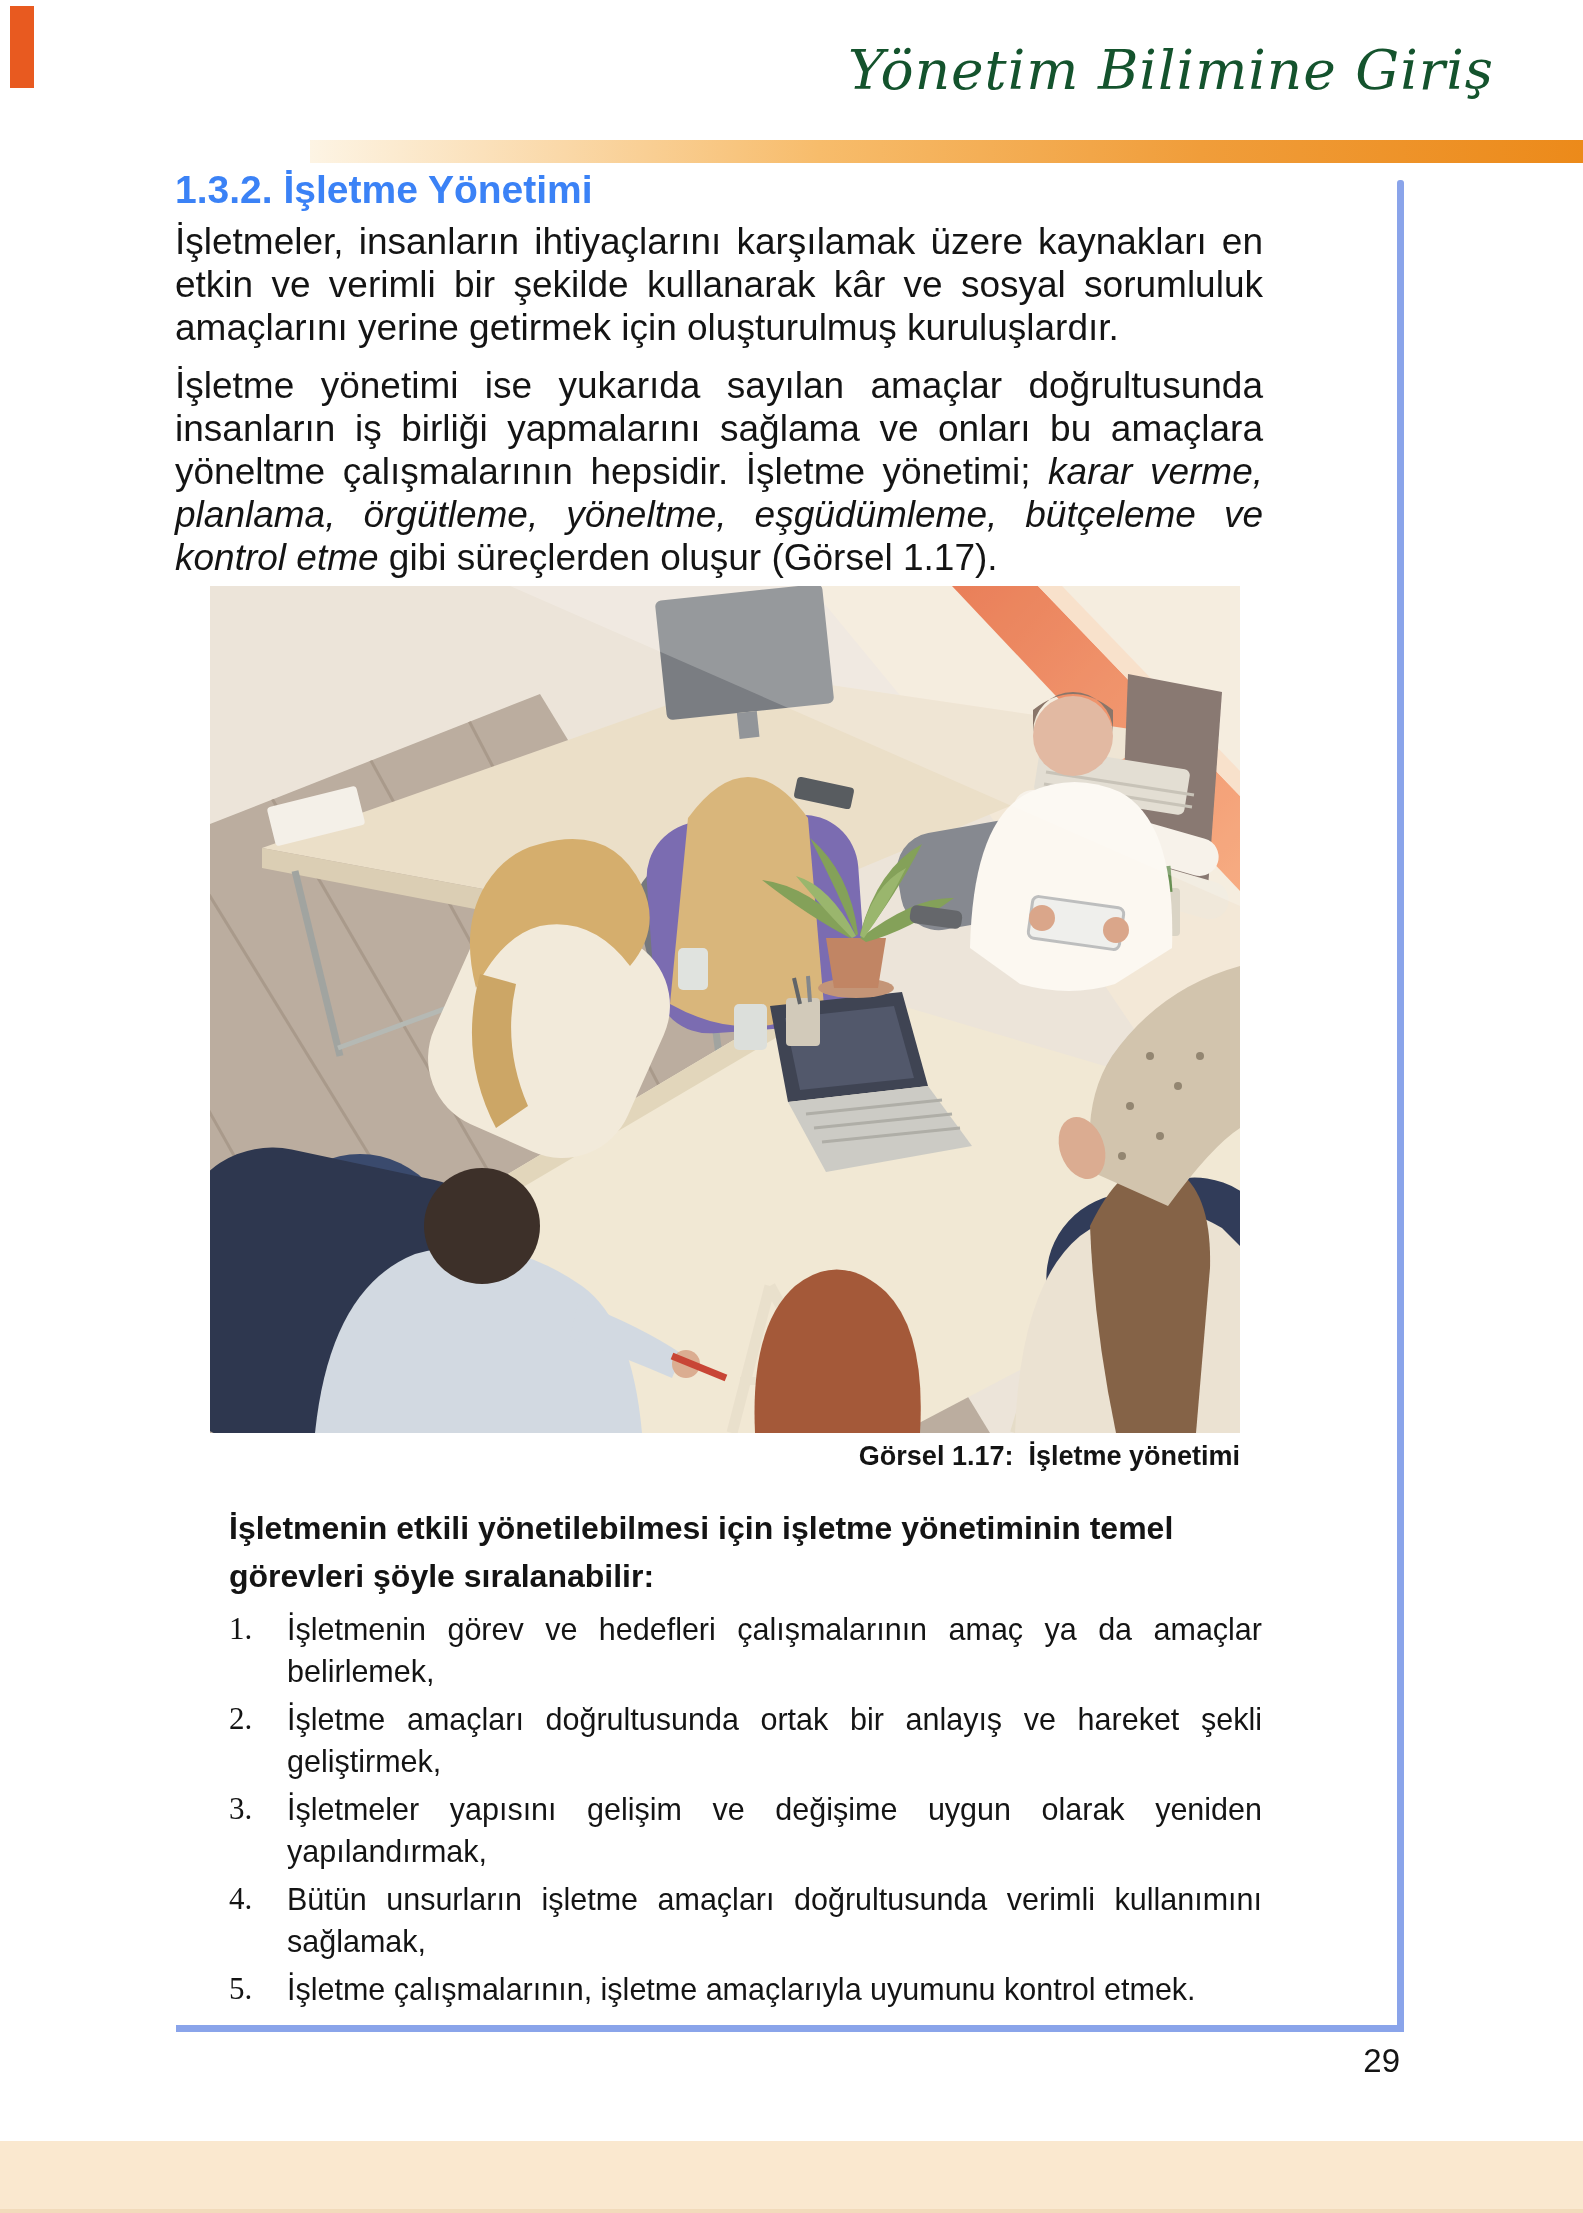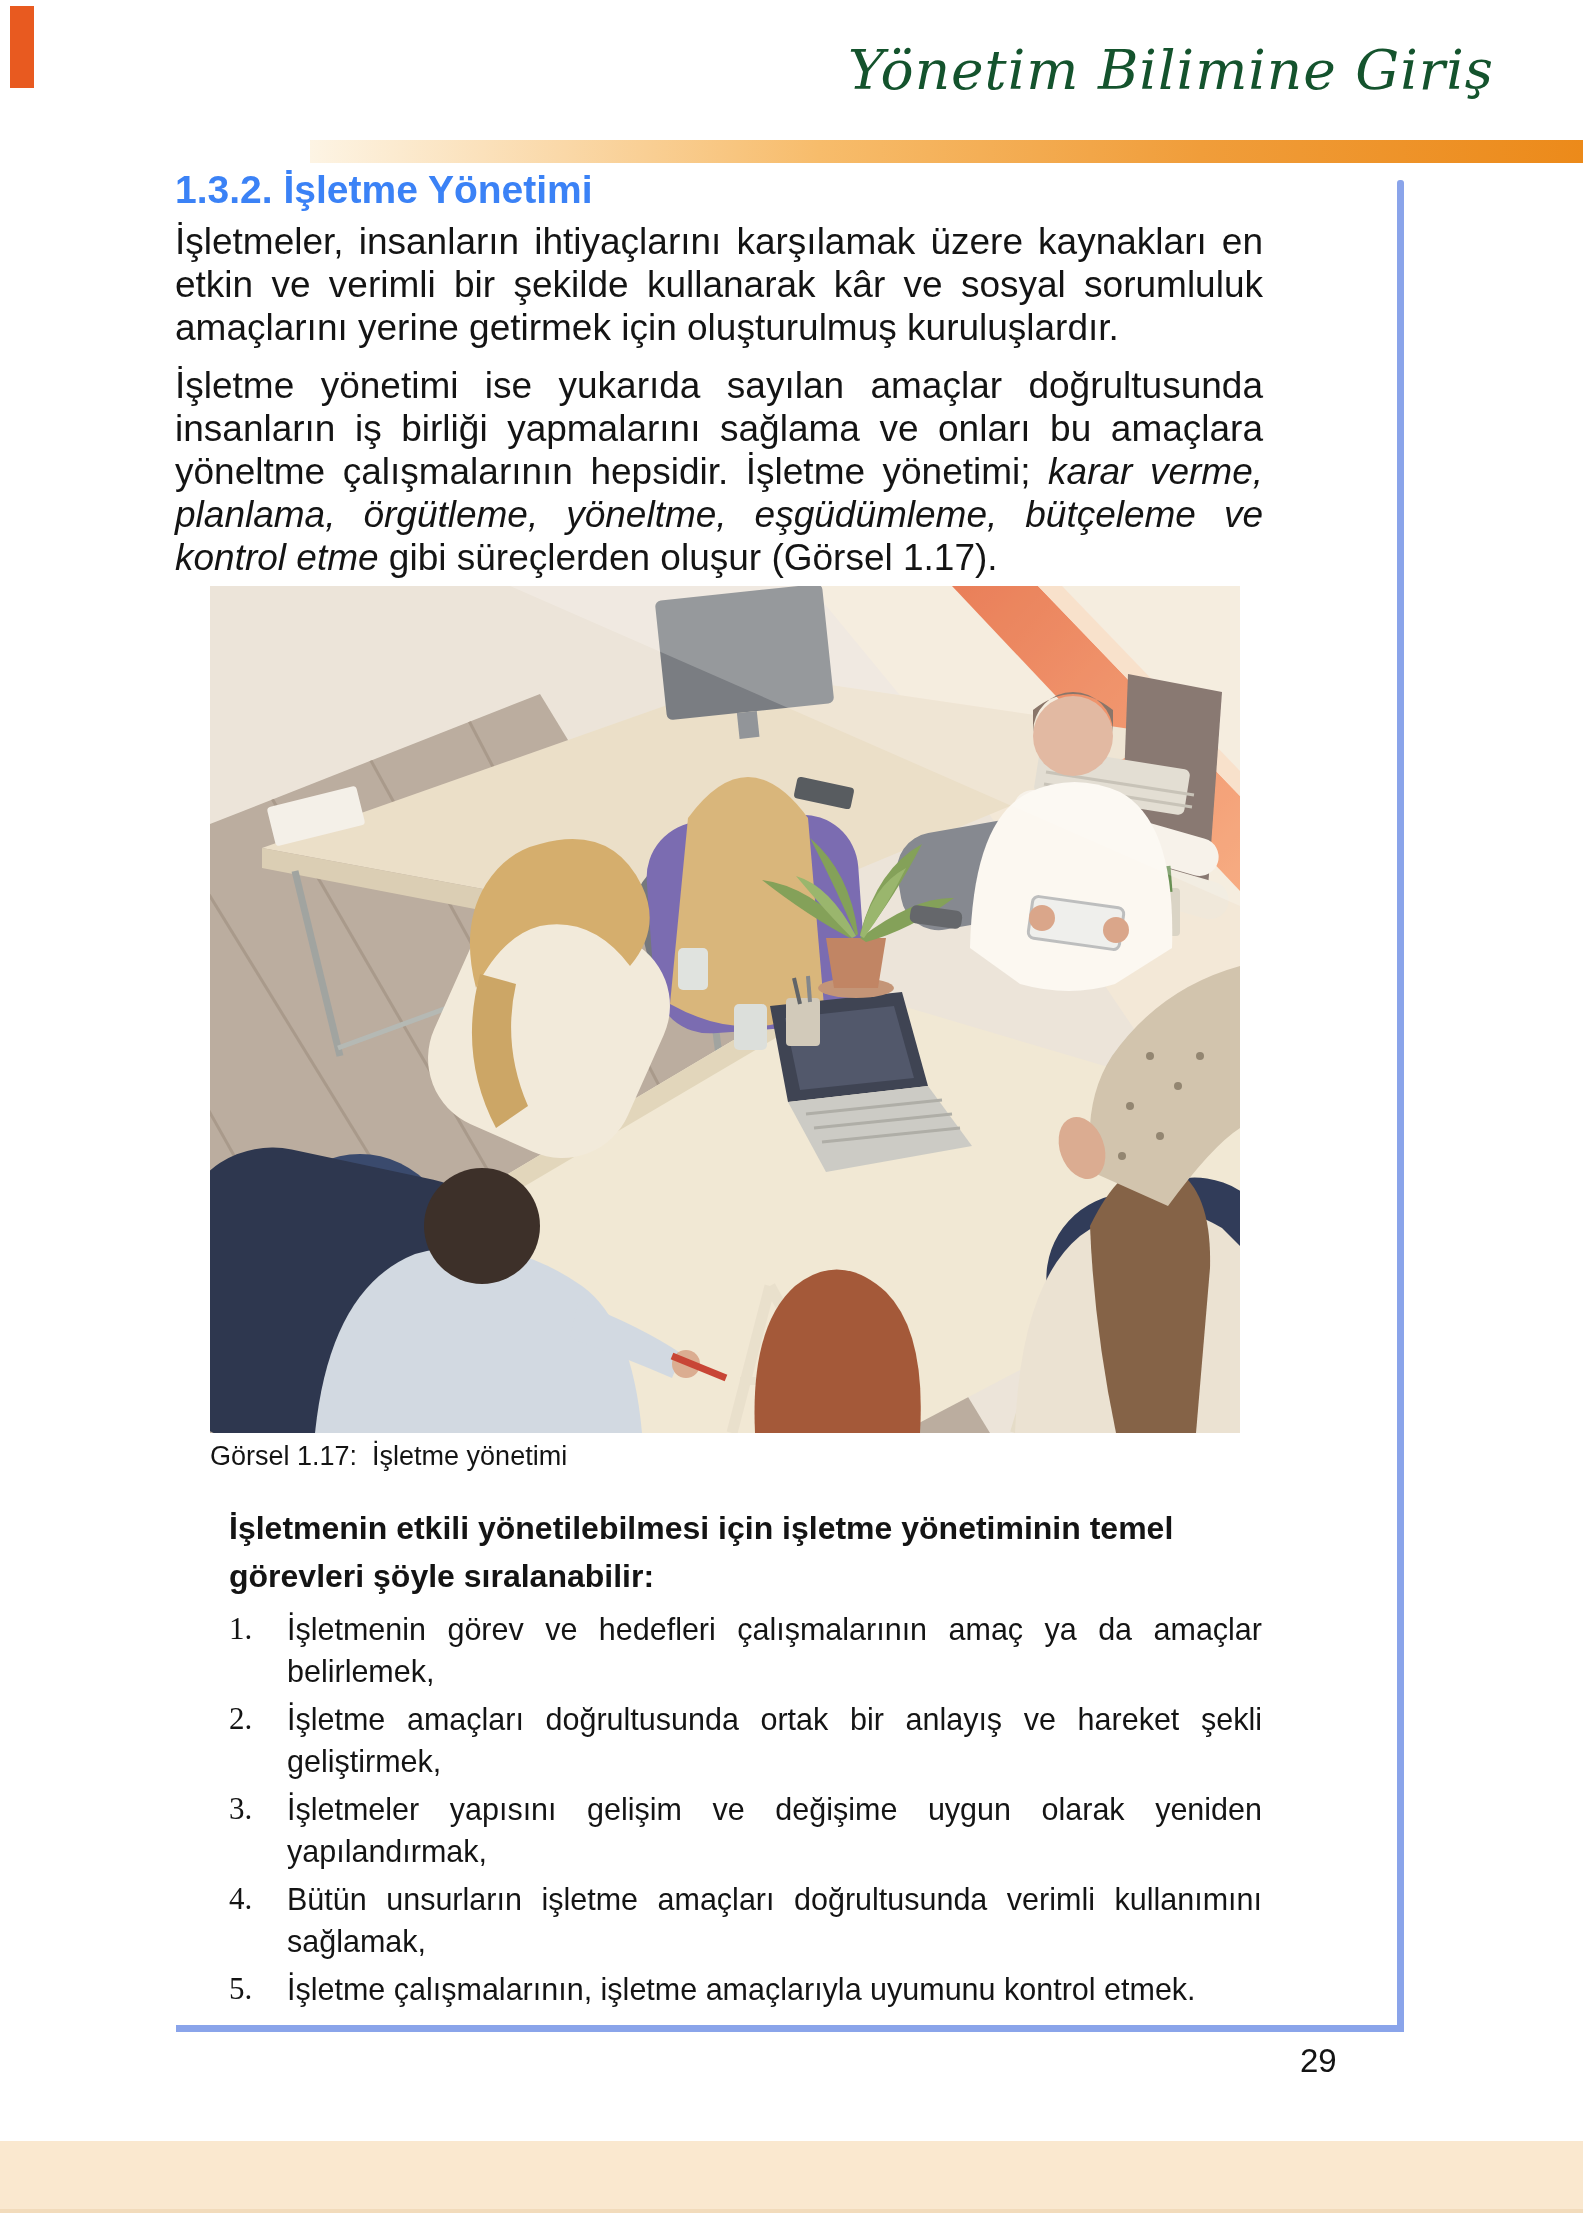--- a/index.html
+++ b/index.html
@@ -23,37 +23,37 @@
   .content h1{
     margin:0 0 8px 0;font-size:39px;line-height:44px;font-weight:bold;color:#3b82f6;
   }
   .content p{
     margin:0 0 15px 0;font-size:37px;line-height:43px;text-align:justify;color:#141414;
   }
   .content p .it{font-style:italic;}
   .photo-wrap{position:absolute;left:210px;top:586px;width:1030px;height:847px;}
   .photo-wrap svg{display:block;width:100%;height:100%;}
   .fig-caption{
-    position:absolute;left:210px;top:1441px;width:1030px;text-align:left;
-    font-size:27px;font-weight:normal;color:#141414;white-space:pre-wrap;
+    position:absolute;left:210px;top:1441px;width:1030px;text-align:right;
+    font-size:27px;font-weight:bold;color:#141414;white-space:pre-wrap;
   }
   .tasks{position:absolute;left:229px;top:1504px;width:1033px;}
   .tasks h2{
     margin:0 0 8px 0;font-size:32px;line-height:48px;font-weight:bold;color:#141414;max-width:1015px;
   }
   .tasks ol{list-style:none;margin:0;padding:0;}
   .tasks li{display:flex;margin:0 0 6px 0;}
   .tasks li .num{
     flex:0 0 58px;font-family:"Liberation Serif", serif;font-size:31px;line-height:42px;color:#141414;
   }
   .tasks li .li-text{
     flex:1;font-size:30.5px;line-height:42px;text-align:justify;color:#141414;
   }
   .page-number{
-    position:absolute;left:1300px;top:2042px;width:100px;text-align:left;
+    position:absolute;left:1300px;top:2042px;width:100px;text-align:right;
     font-size:33px;color:#141414;
   }
   .bottom-bar{
     position:absolute;left:0;top:2141px;width:1583px;height:68px;
     background:#fae8cf;border-bottom:4px solid #f2dbbb;
   }
 </style>
 </head>
 <body>
 

